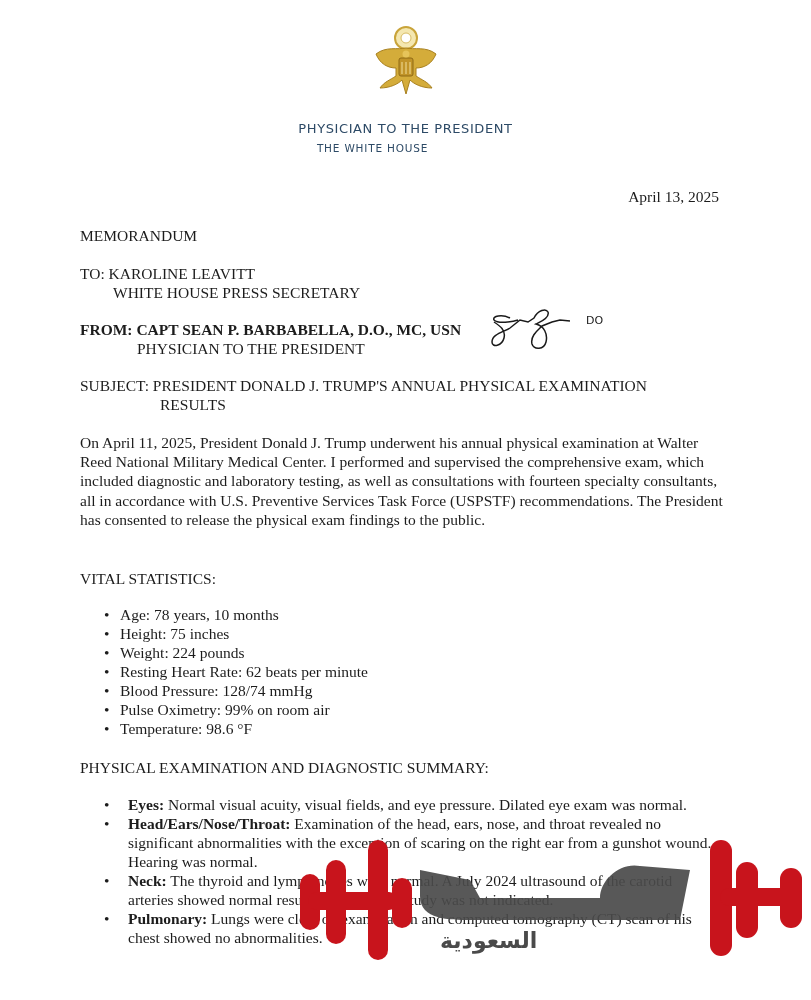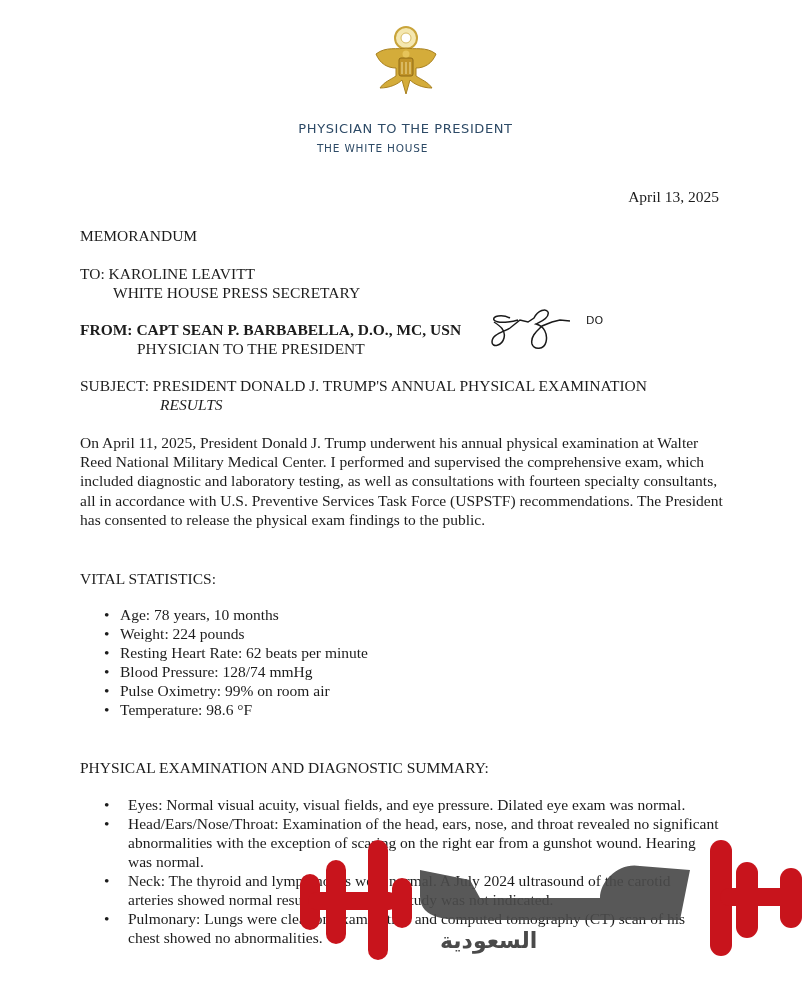--- a/index.html
+++ b/index.html
@@ -23,34 +23,34 @@
   }
   .t { position: absolute; font-size: 15.5px; line-height: 19px; white-space: nowrap; }
   .date { top: 187px; right: 92px; }
   .memo { top: 226px; left: 80px; }
   .to1 { top: 264px; left: 80px; }
   .to2 { top: 283px; left: 113px; }
   .from1 { top: 320px; left: 80px; font-weight: bold; }
   .from2 { top: 339px; left: 137px; }
   .sig { position: absolute; left: 488px; top: 304px; width: 150px; height: 52px; text-align: center; }
   .subj1 { top: 376px; left: 80px; }
-  .subj2 { top: 395px; left: 160px; font-style: italic; }
+  .subj2 { top: 395px; left: 160px; }
   .para {
     position: absolute; top: 433px; left: 80px; width: 650px;
     font-size: 15.5px; line-height: 19.2px; white-space: normal;
   }
   .vital-h { top: 569px; left: 80px; text-align: right; }
   ul.vitals { position: absolute; top: 605px; left: 80px; margin: 0; padding: 0; list-style: none; }
   ul.vitals li { font-size: 15.5px; line-height: 19px; padding-left: 40px; position: relative; white-space: nowrap; }
   ul.vitals li::before { content: "\2022"; position: absolute; left: 24px; }
   .phys-h { top: 758px; left: 80px; }
   ul.exam { position: absolute; top: 795px; left: 80px; width: 640px; margin: 0; padding: 0; list-style: none; }
   ul.exam li { font-size: 15.5px; line-height: 19px; padding-left: 48px; position: relative; }
   ul.exam li::before { content: "\2022"; position: absolute; left: 24px; }
-  ul.exam b { font-weight: normal; }
+  ul.exam b { font-weight: bold; }
   .wm { position: absolute; left: 300px; top: 840px; width: 511px; height: 120px; }
 </style>
 </head>
 <body>
 
 <div class="seal">
   <svg viewBox="0 0 72 74" width="72" height="74">
     <circle cx="36" cy="14" r="11" fill="#f4e7b0" stroke="#c9a43a" stroke-width="2"></circle>
     <circle cx="36" cy="14" r="5" fill="#ffffff" stroke="#d8bc62" stroke-width="1"></circle>
     <path d="M36 24 C28 26 16 22 6 30 C10 40 18 44 26 44 L26 52 C20 56 14 58 10 64 C20 64 28 60 32 56 L36 70 L40 56 C44 60 52 64 62 64 C58 58 52 56 46 52 L46 44 C54 44 62 40 66 30 C56 22 44 26 36 24 Z" fill="#d4ac3a" stroke="#a8801e" stroke-width="1"></path>
@@ -82,20 +82,21 @@
 </div>
 
 <div class="t subj1">SUBJECT:  PRESIDENT DONALD J. TRUMP'S ANNUAL PHYSICAL EXAMINATION</div>
 <div class="t subj2">RESULTS</div>
 
 <div class="para">On April 11, 2025, President Donald J. Trump underwent his annual physical examination at Walter Reed National Military Medical Center.  I performed and supervised the comprehensive exam, which included diagnostic and laboratory testing, as well as consultations with fourteen specialty consultants, all in accordance with U.S. Preventive Services Task Force (USPSTF) recommendations. The President has consented to release the physical exam findings to the public.</div>
 
 <div class="t vital-h">VITAL STATISTICS:</div>
 <ul class="vitals">
   <li>Age: 78 years, 10 months</li>
+  <li>Height: 75 inches</li>
   <li>Weight: 224 pounds</li>
   <li>Resting Heart Rate: 62 beats per minute</li>
   <li>Blood Pressure: 128/74 mmHg</li>
   <li>Pulse Oximetry: 99% on room air</li>
   <li>Temperature: 98.6 °F</li>
 </ul>
 
 <div class="t phys-h">PHYSICAL EXAMINATION AND DIAGNOSTIC SUMMARY:</div>
 <ul class="exam">
   <li><b>Eyes:</b><span> Normal visual acuity, visual fields, and eye pressure. Dilated eye exam was normal.</span></li>

